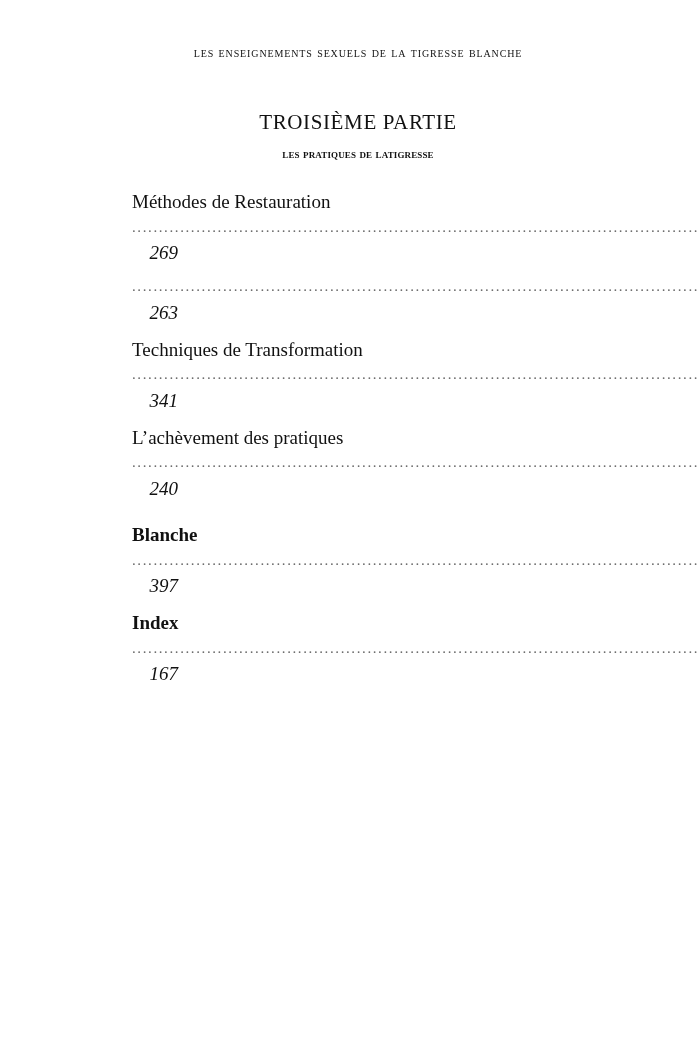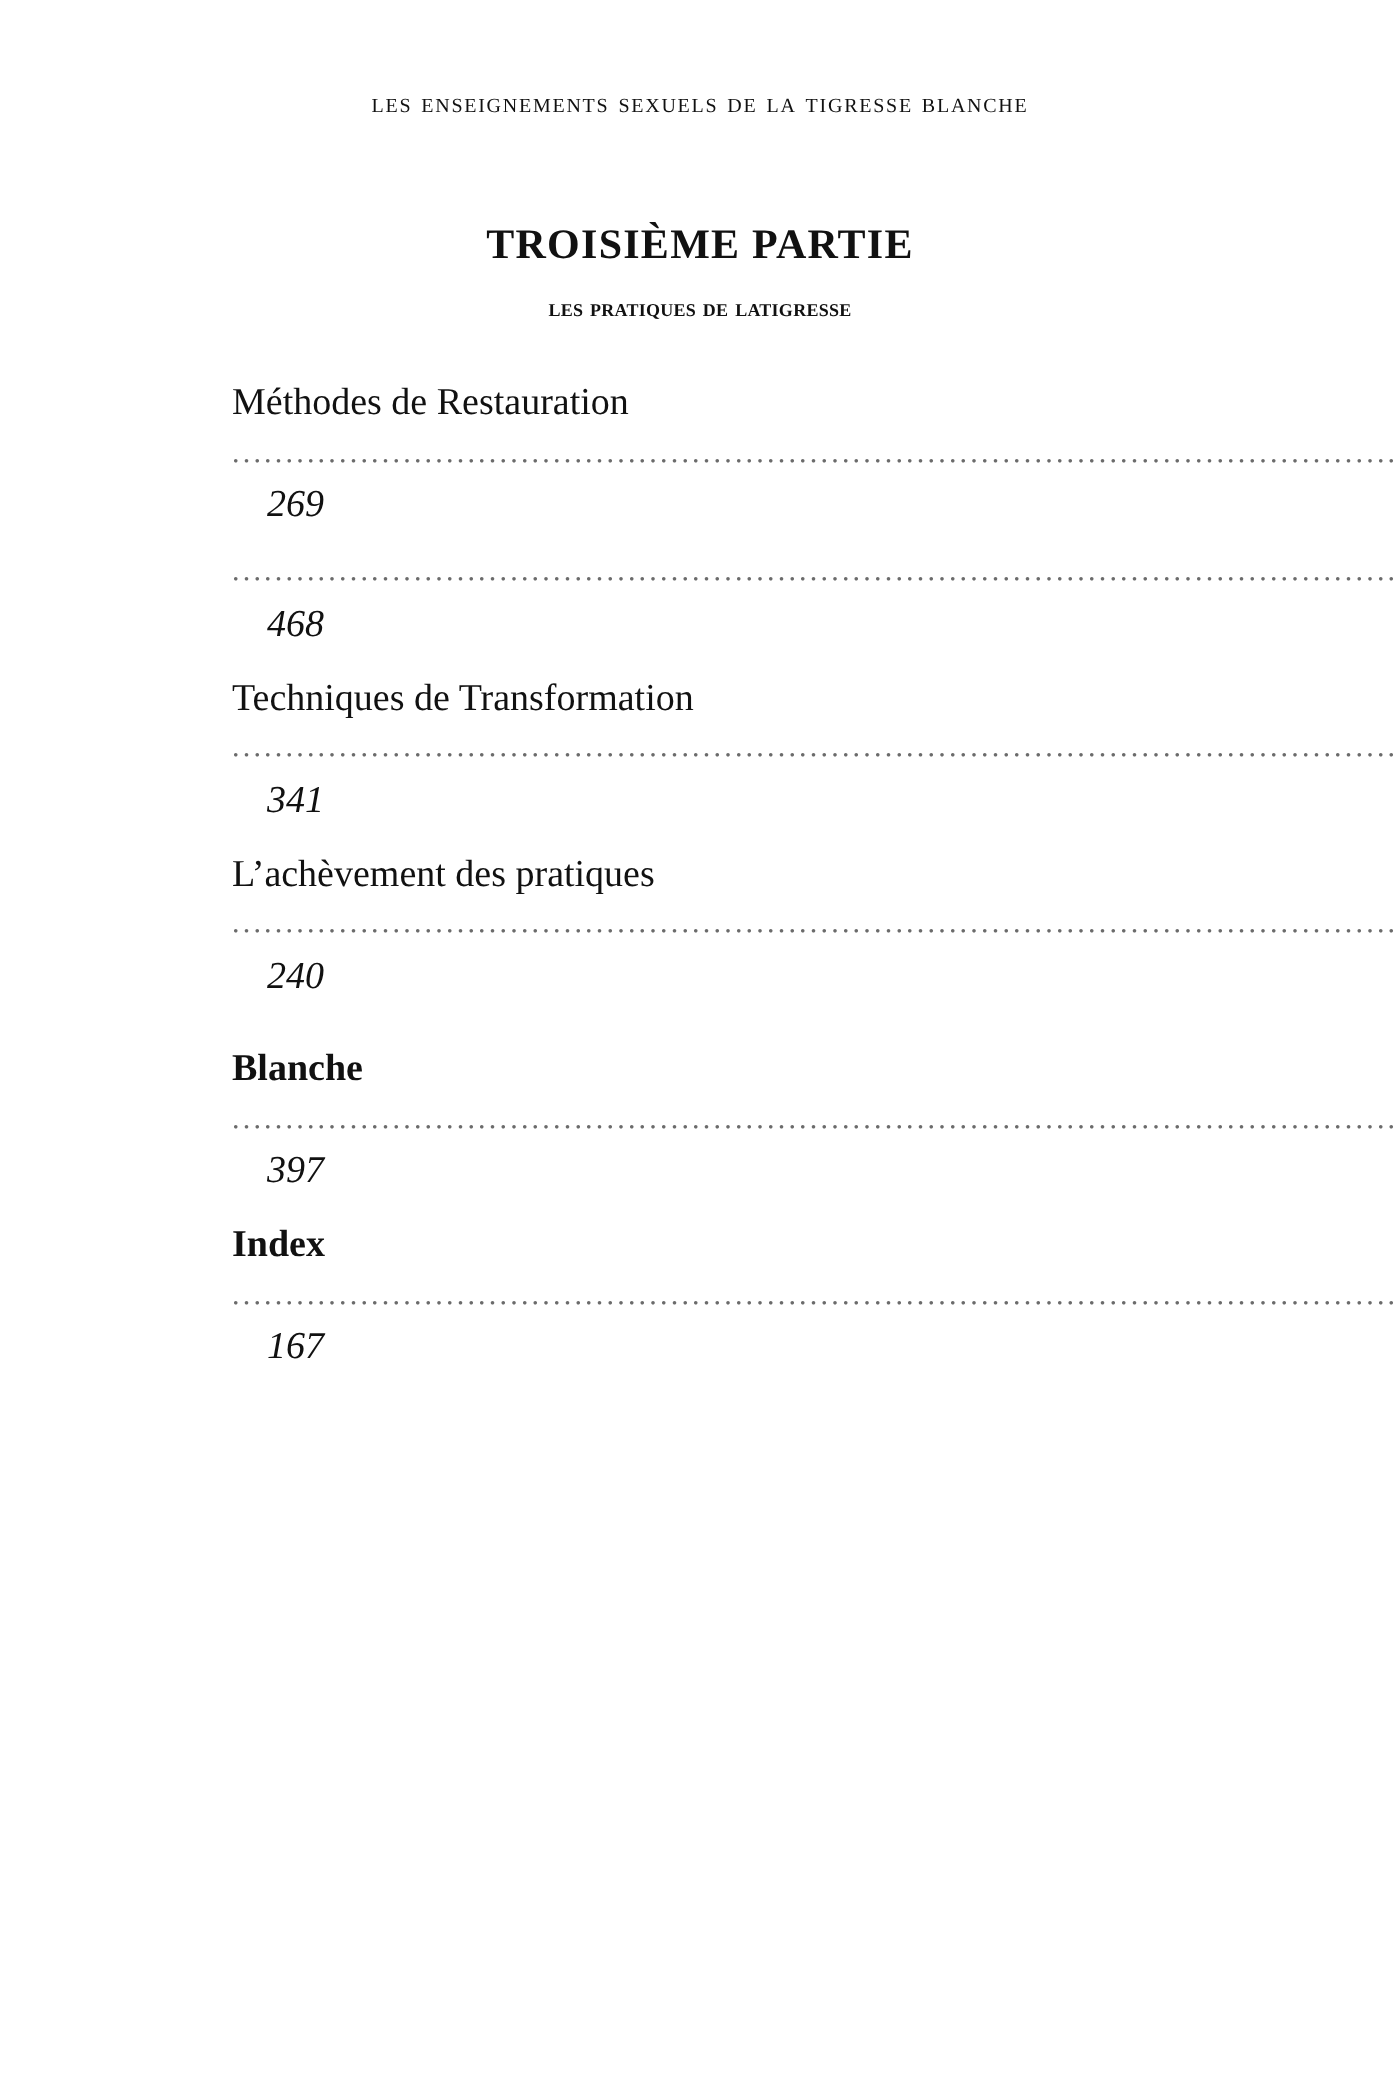--- a/index.html
+++ b/index.html
@@ -13,20 +13,21 @@
     position: relative;
     font-family: "Liberation Serif", serif;
     color: #1a1a1a;
     overflow: hidden;
   }
 
   .page {
     position: absolute;
     inset: 0;
     padding: 0;
+    margin-left: 16px;
   }
 
   
   .running-head {
     position: absolute;
     top: 44px;
     left: 0;
     right: 0;
     text-align: center;
     font-family: "Liberation Serif", serif;
@@ -42,21 +43,21 @@
     text-transform: lowercase;
   }
 
   .part-title {
     position: absolute;
     top: 110px;
     left: 0;
     right: 0;
     text-align: center;
     font-size: 21px;
-    font-weight: 700;
+    font-weight: 400;
     letter-spacing: 0.03em;
     color: #111111;
   }
 
   .part-subtitle {
     position: absolute;
     top: 146px;
     left: 0;
     right: 0;
     text-align: center;
@@ -134,21 +135,21 @@
   <div class="toc">
 
     <div class="toc-entry">
       <span class="toc-label">Méthodes de Restauration</span>
       <span class="toc-leader">................................................................................................................</span>
       <span class="toc-page">269</span>
     </div>
 
     <div class="toc-entry">
       <span class="toc-leader">................................................................................................................</span>
-      <span class="toc-page">468</span>
+      <span class="toc-page">263</span>
     </div>
 
     <div class="toc-entry">
       <span class="toc-label">Techniques de Transformation</span>
       <span class="toc-leader">................................................................................................................</span>
       <span class="toc-page">341</span>
     </div>
 
     <div class="toc-entry">
       <span class="toc-label">L’achèvement des pratiques</span>

